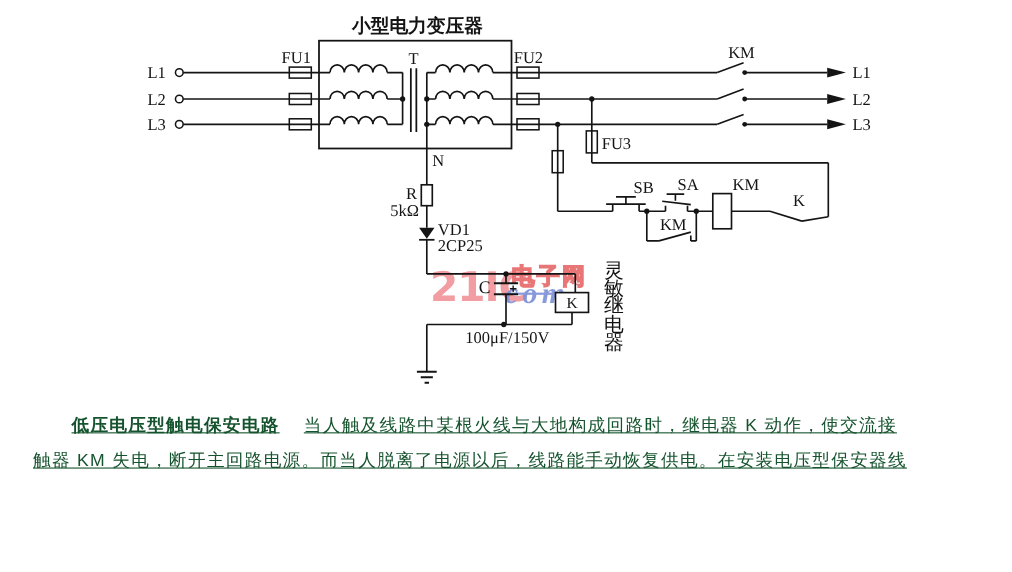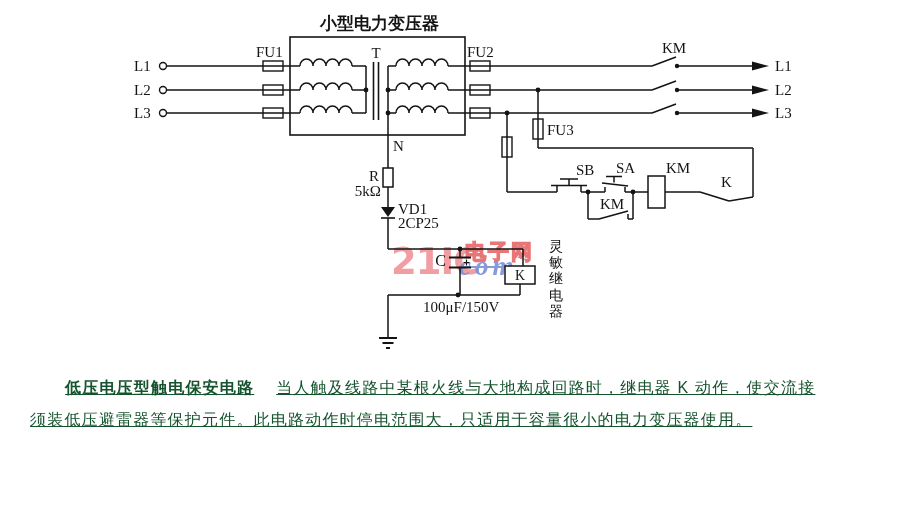--- a/index.html
+++ b/index.html
@@ -11,21 +11,21 @@
   .wm-brand{left:391px;top:243px;font-size:37px;font-weight:bold;
             color:#ef8c92;opacity:.85;letter-spacing:-1px;
             font-family:"DejaVu Sans",sans-serif;}
   .wm-cn{left:465px;top:241px;font-size:21px;font-weight:bold;letter-spacing:2px;
          color:#ffffff;-webkit-text-stroke:1.3px #e76f6f;opacity:.95;
          font-family:"Liberation Sans",sans-serif;}
   .wm-com{left:459px;top:253px;font-size:27px;font-weight:bold;font-style:italic;
           color:#7d90d8;opacity:.9;letter-spacing:4px;text-decoration:line-through;
           font-family:"Liberation Serif",serif;}
   .relay-note{position:absolute;left:549px;top:238px;width:18px;z-index:3;
-              font-size:14px;line-height:16.2px;word-break:break-all;
+              font-size:18px;line-height:16.2px;word-break:break-all;
               color:#111;font-family:"Liberation Sans",sans-serif;}
   .caption{position:absolute;left:30px;top:372px;width:872px;z-index:3;
            font-family:"Liberation Sans",sans-serif;font-size:16px;
            line-height:32px;letter-spacing:1.2px;color:#14532d;text-decoration:underline;}
   .caption .cap-line{white-space:nowrap;}
   .cap-indent{padding-left:35px;}
   .cap-title{font-weight:bold;margin-right:22px;}
 </style>
 </head>
 <body>
@@ -176,16 +176,16 @@
       <circle cx="458" cy="295" r="2.4"></circle>
     </g>
   </svg>
 
   <div class="relay-note">灵敏继电器</div>
 
   <div class="caption">
     <div class="cap-line cap-indent">
       <span class="cap-title">低压电压型触电保安电路</span><span>当人触及线路中某根火线与大地构成回路时，继电器 K 动作，使交流接</span>
     </div>
-    <div class="cap-line">须装低压避雷器等保护元件。此电路动作时停电范围大，只适用于容量很小的电力变压器使用。</div>
+    <div class="cap-line">触器 KM 失电，断开主回路电源。而当人脱离了电源以后，线路能手动恢复供电。在安装电压型保安器线</div>
   </div>
 
 </div>
 
 </body></html>

